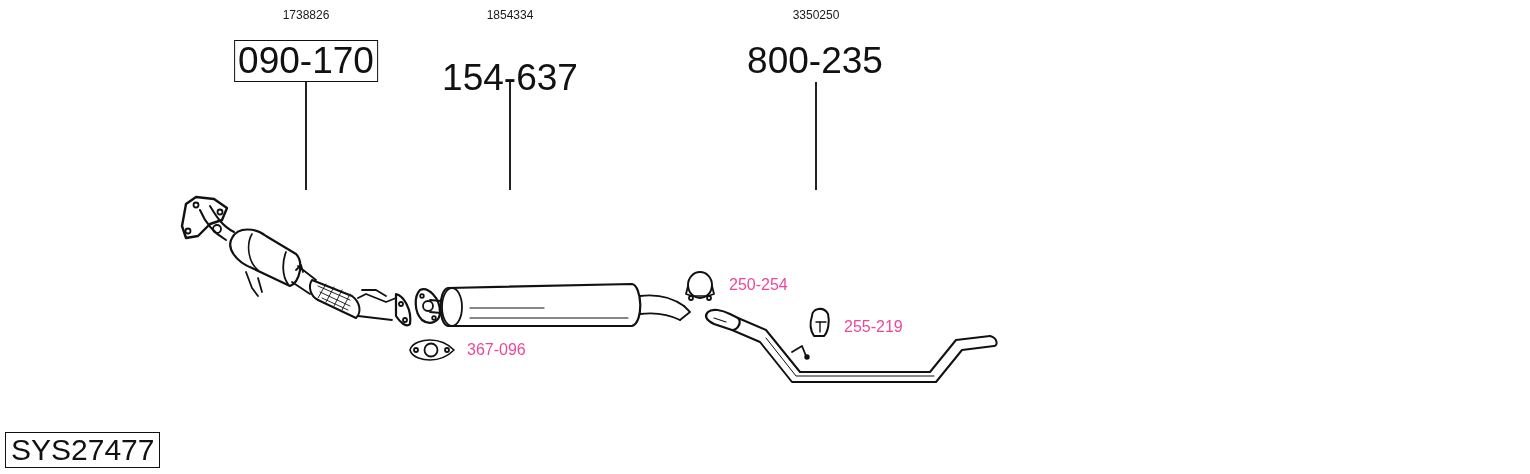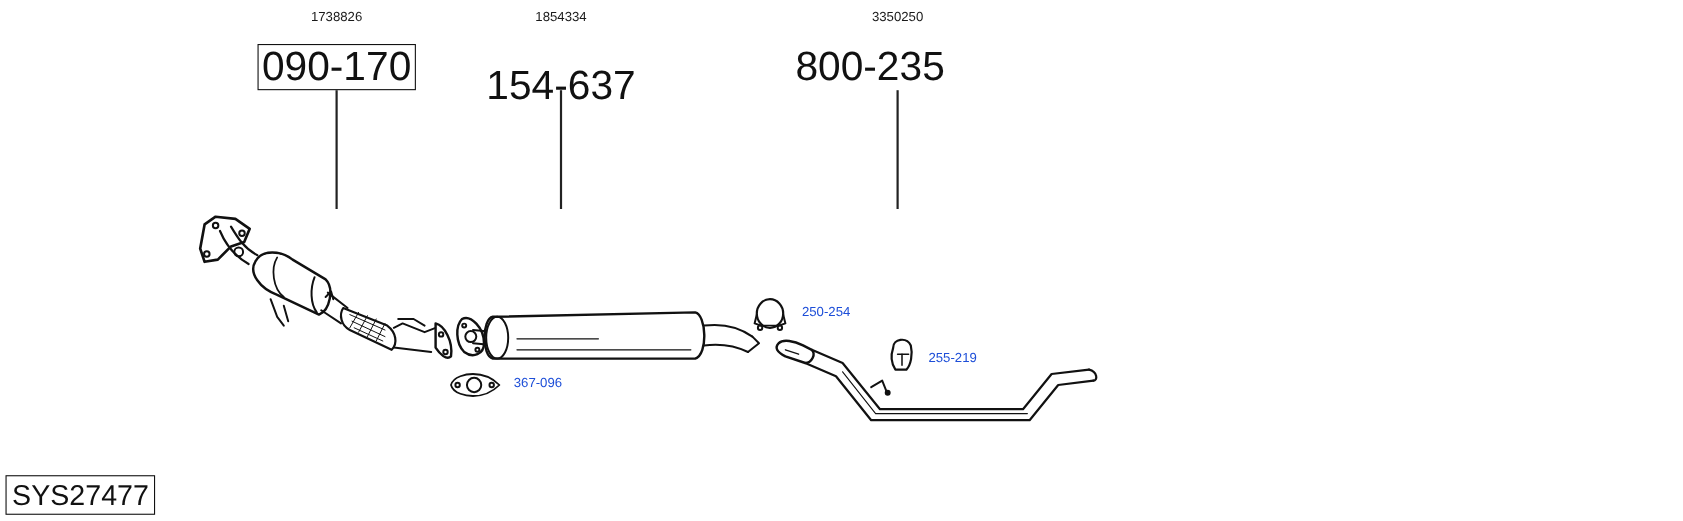--- a/index.html
+++ b/index.html
@@ -1,34 +1,34 @@
 <!DOCTYPE html>
 <html><head>
 <meta charset="utf-8">
 <style>
   html, body { margin: 0; padding: 0; background: #ffffff; }
   body { width: 1530px; height: 474px; position: relative; overflow: hidden; font-family: "Liberation Sans", sans-serif; color: #111; }
   .ref { position: absolute; font-size: 12px; color: #1a1a1a; transform: translateX(-50%); white-space: nowrap; }
   .part { position: absolute; font-size: 37px; color: #111; transform: translateX(-50%); white-space: nowrap; line-height: 1; cursor: pointer; }
   .part.boxed { border: 1.5px solid #111; padding: 1px 3px 2px 3px; }
   .leader { position: absolute; width: 1.6px; background: #222; }
-  .small-part { position: absolute; font-size: 12px; color: #1d4ed8; white-space: nowrap; cursor: pointer; }
-  .sys { position: absolute; left: 5px; top: 432px; font-size: 26px; border: 1.5px solid #111; padding: 0 5px; line-height: 34px; }
+  .small-part { position: absolute; font-size: 16px; color: #ec4899; white-space: nowrap; cursor: pointer; }
+  .sys { position: absolute; left: 5px; top: 432px; font-size: 30px; border: 1.5px solid #111; padding: 0 5px; line-height: 34px; }
   svg.drawing { position: absolute; left: 0; top: 0; }
 </style>
 </head>
 <body>
 
 <div class="ref" style="left:306px; top:8px;">1738826</div>
 <div class="ref" style="left:510px; top:8px;">1854334</div>
 <div class="ref" style="left:816px; top:8px;">3350250</div>
 
 <div class="part boxed" style="left:306px; top:40px;">090-170</div>
 <div class="part" style="left:510px; top:42px;margin-top:17px;">154-637</div>
-<div class="part" style="left:791px; top:42px;text-align:right;">800-235</div>
+<div class="part" style="left:815px; top:42px;text-align:right;">800-235</div>
 
 <div class="leader" style="left:305px; top:82px; height:108px;"></div>
 <div class="leader" style="left:509px; top:82px; height:108px;"></div>
 <div class="leader" style="left:815px; top:82px; height:108px;"></div>
 
 <div class="small-part" style="left:467px; top:341px;">367-096</div>
 <div class="small-part" style="left:729px; top:276px;">250-254</div>
 <div class="small-part" style="left:844px; top:318px;">255-219</div>
 
 <div class="sys">SYS27477</div>

